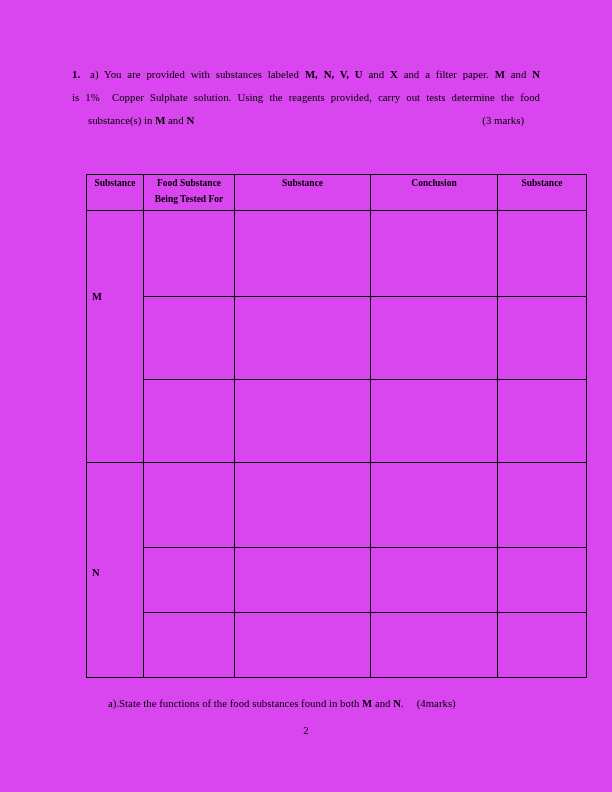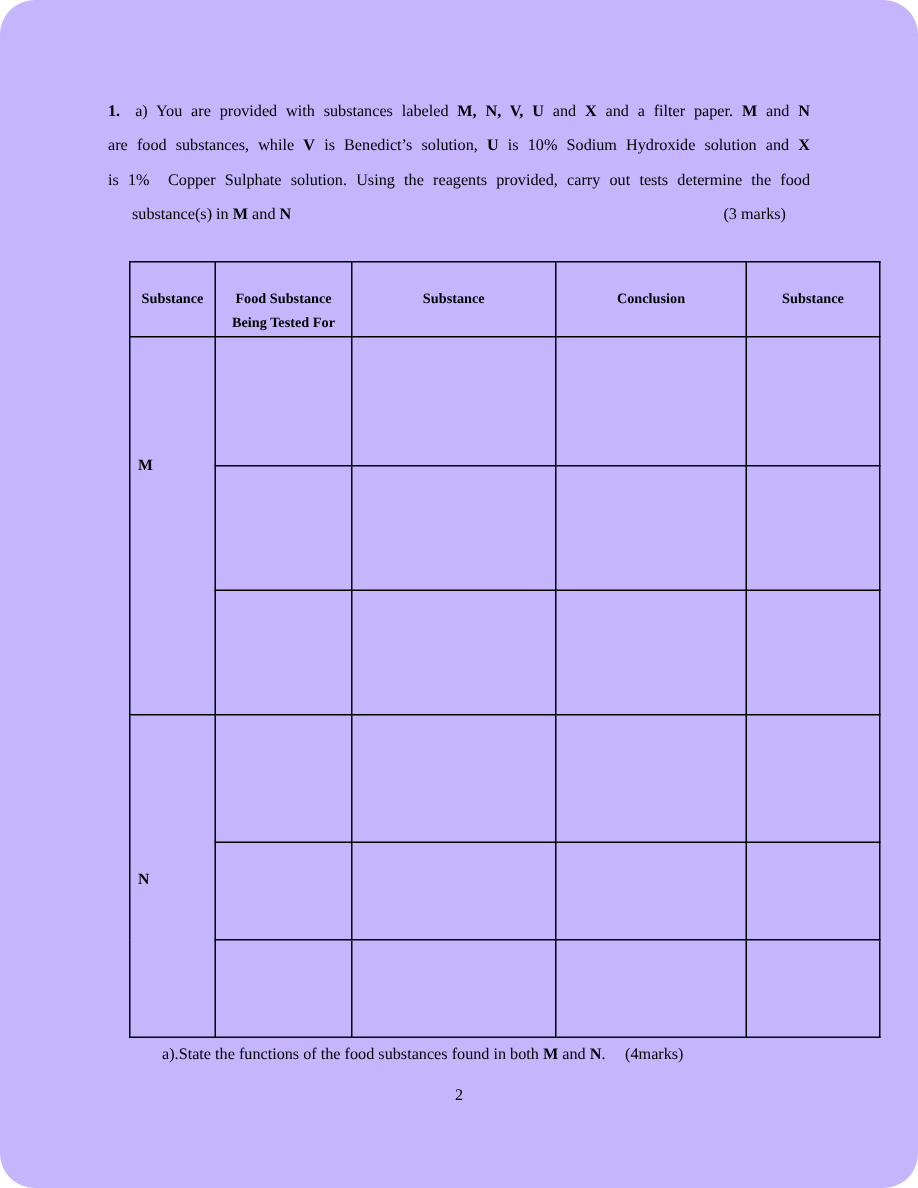--- a/index.html
+++ b/index.html
@@ -1,20 +1,19 @@
 <!DOCTYPE html>
 <html><head>
 <meta charset="utf-8">
 <style>
   html, body { margin:0; padding:0; background:#ffffff; }
   .page {
-    position:relative; width:612px; height:792px; background:#c4b5fd;
+    position:relative; width:612px; height:792px; background:#d946ef;
     font-family:"Liberation Serif", serif; color:#000;
     overflow:hidden;
-    border-radius:23px;
   }
   .b { font-weight:bold; }
 
   
   .question {
     position:absolute; left:72px; top:63px; width:468px;
     font-size:10.8px; line-height:23px;
   }
   .jline { text-align:justify; text-align-last:justify; }
   .qnum { margin-right:10px; }
@@ -25,21 +24,21 @@
   .qtable {
     position:absolute; left:86px; top:174px; width:500px;
     border-collapse:collapse; table-layout:fixed;
   }
   .qtable th, .qtable td {
     border:1px solid #000; padding:0; vertical-align:top;
     font-family:"Liberation Serif", serif;
   }
   .qtable th {
     font-size:9.5px; font-weight:bold; text-align:center;
-    line-height:16px; padding-top:17px;
+    line-height:16px; padding-top:0;
   }
   td.label-cell { font-weight:bold; font-size:10.5px; padding-left:5px; }
   td.label-m { padding-top:80px; }
   td.label-n { padding-top:104px; }
 
   
   .footer {
     position:absolute; left:108px; top:695px; width:470px;
     font-size:10.8px; line-height:16px;
   }
@@ -49,21 +48,20 @@
     text-align:center; font-size:10.8px;
   }
 </style>
 </head>
 <body>
 
 <div class="page">
 
   <div class="question">
     <div class="jline"><span class="b qnum">1.</span><span>a) You are provided with substances labeled </span><span class="b">M, N, V, U</span><span> and </span><span class="b">X</span><span> and a filter paper. </span><span class="b">M</span><span> and </span><span class="b">N</span></div>
-    <div class="jline"><span>are food substances, while </span><span class="b">V</span><span> is Benedict’s solution, </span><span class="b">U</span><span> is 10% Sodium Hydroxide solution and </span><span class="b">X</span></div>
     <div class="jline"><span>is 1%&nbsp; Copper Sulphate solution. Using the reagents provided, carry out tests determine the food</span></div>
     <div class="qline-last"><span>substance(s) in </span><span class="b">M</span><span> and </span><span class="b">N</span><span class="marks-right">(3 marks)</span></div>
   </div>
 
   <table class="qtable">
     <colgroup>
       <col style="width:57px">
       <col style="width:91px">
       <col style="width:136px">
       <col style="width:127px">

